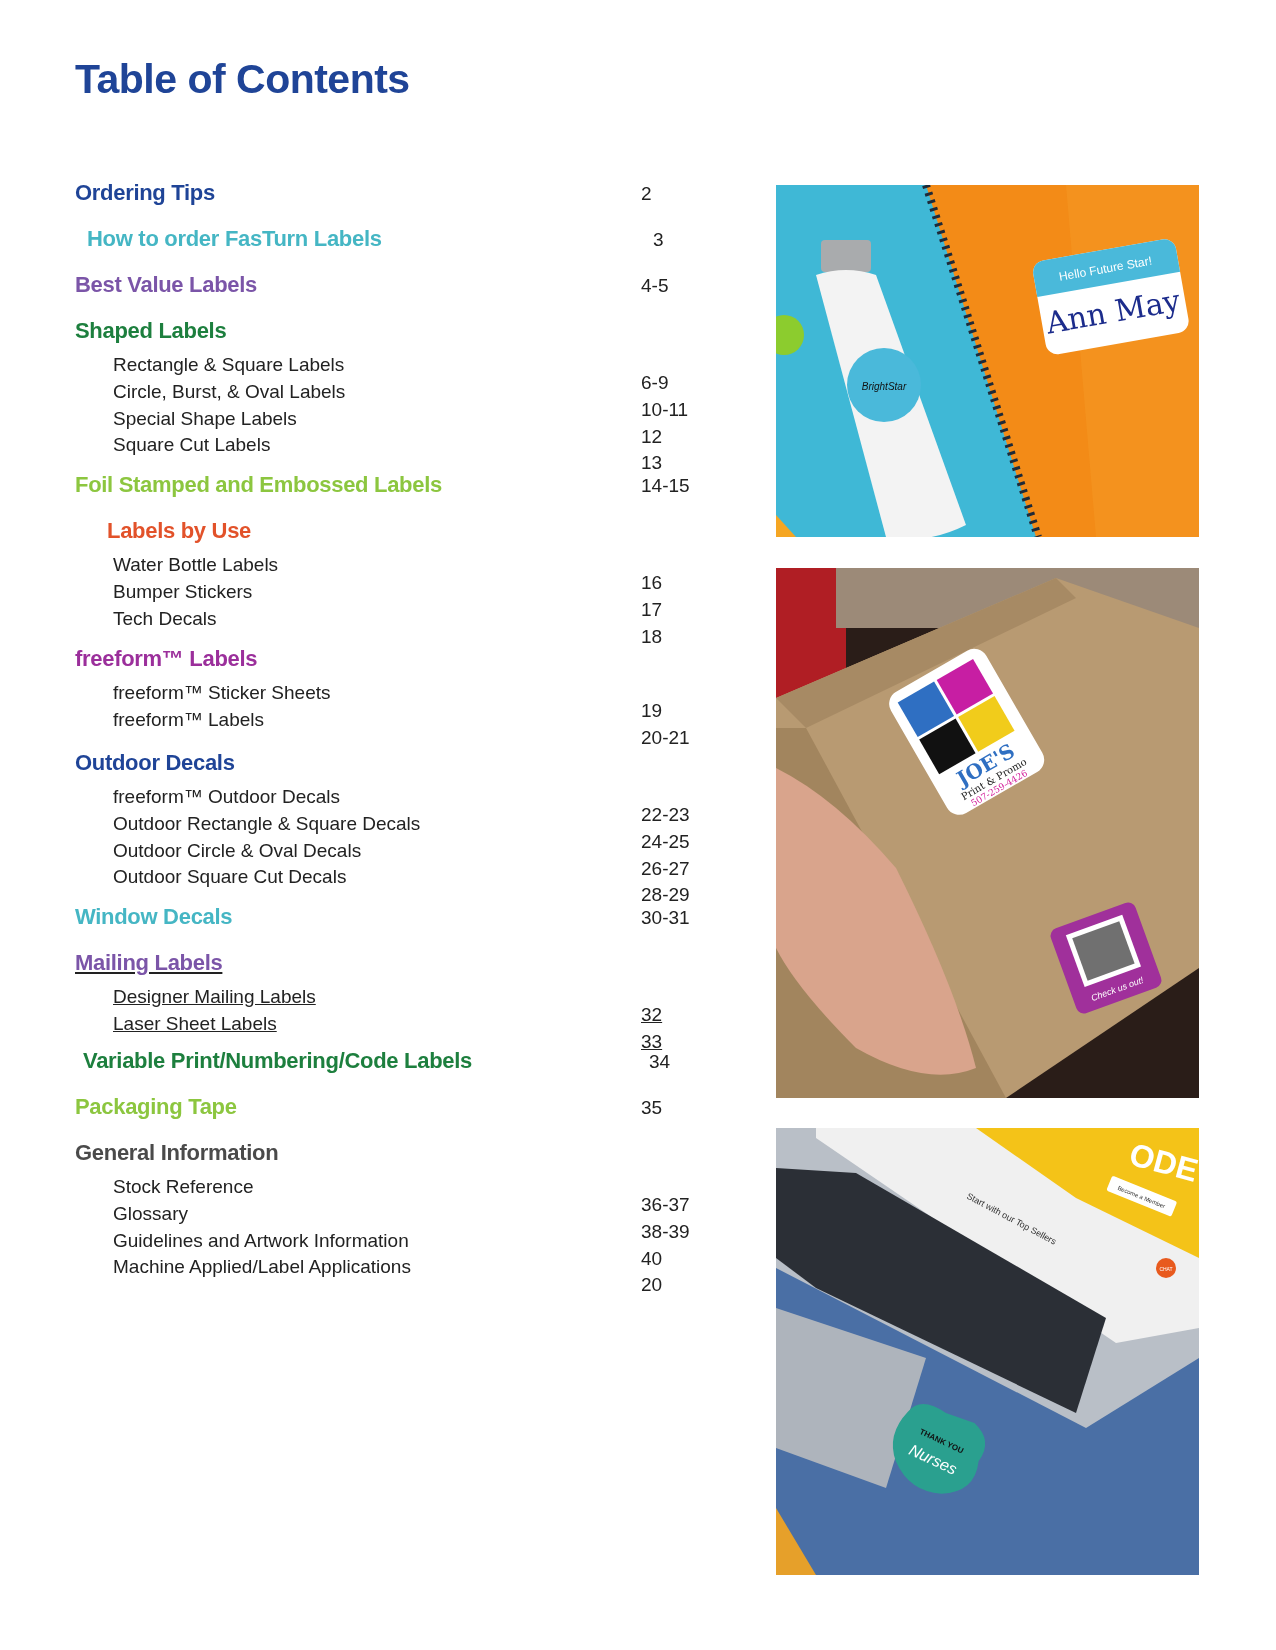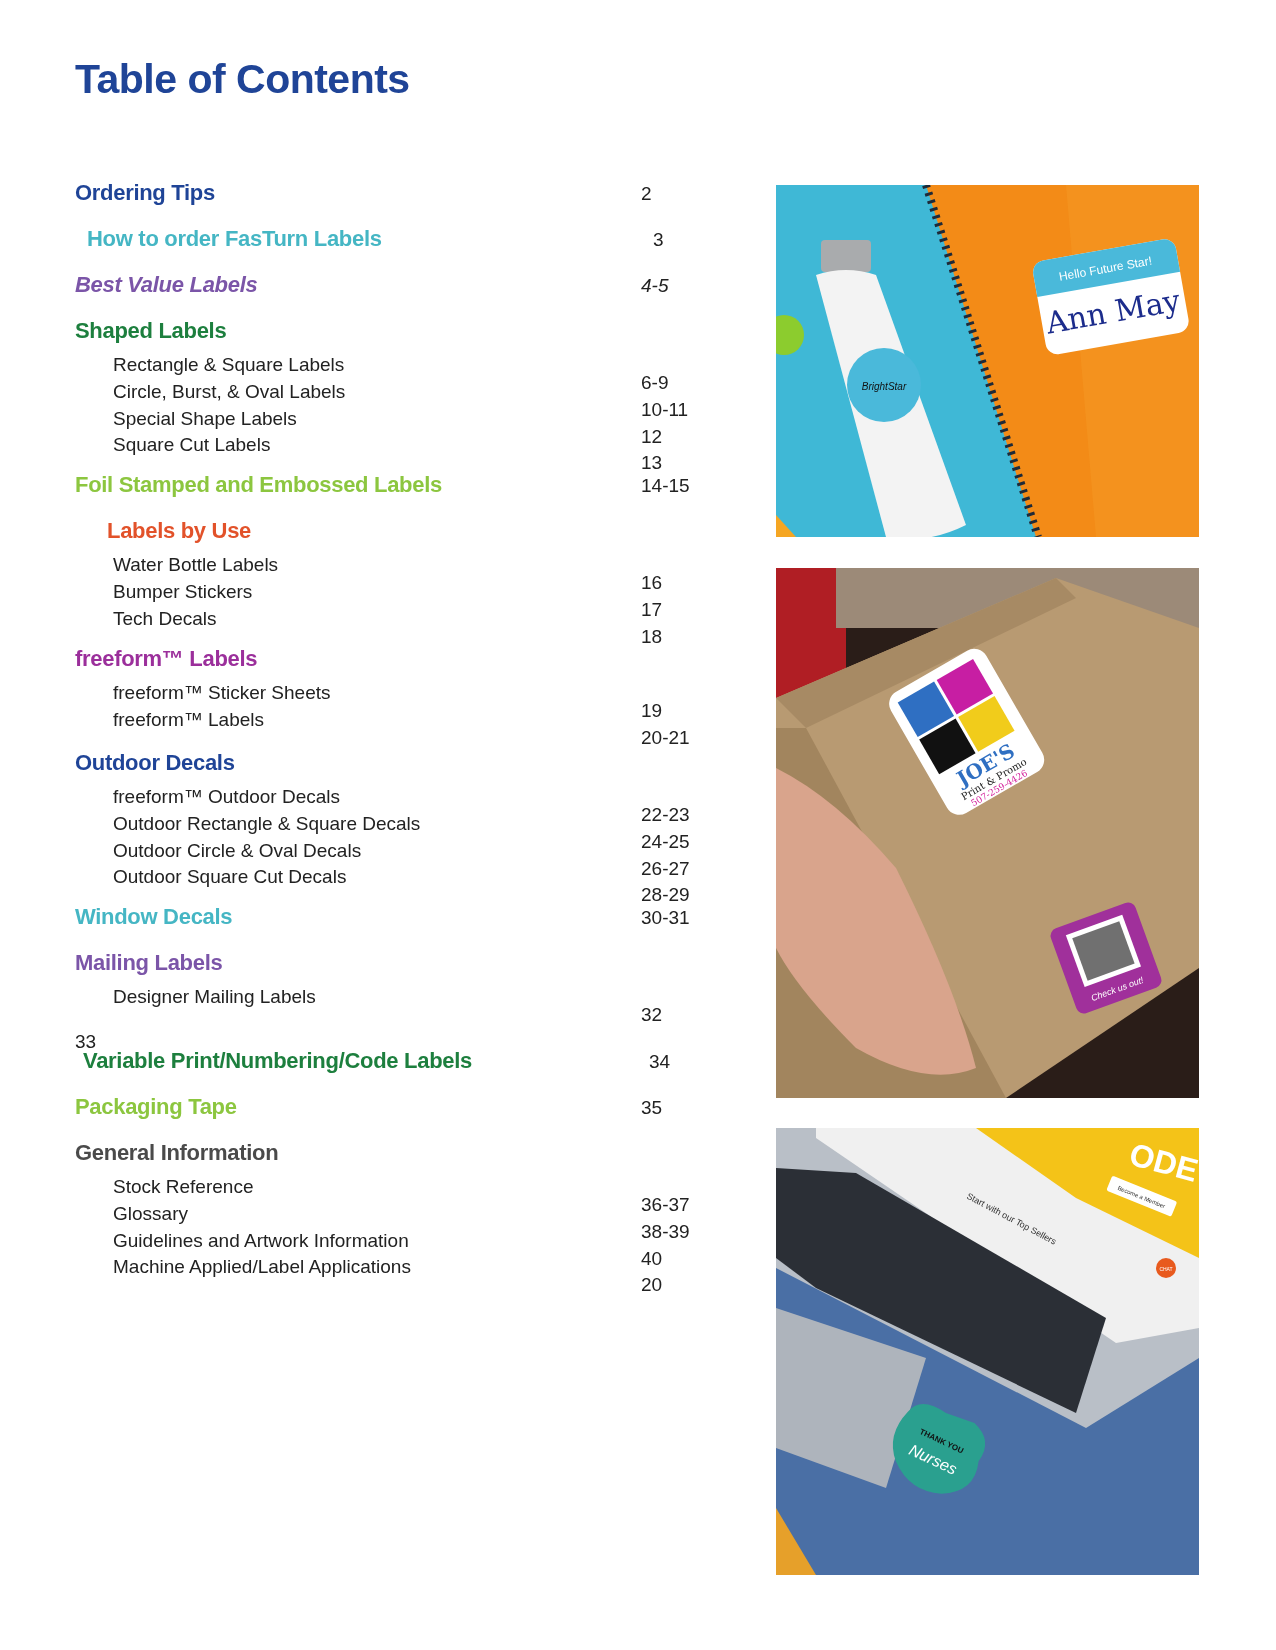--- a/index.html
+++ b/index.html
@@ -29,21 +29,21 @@
         <span class="sec-title" style="color: rgb(31, 68, 151);">Ordering Tips</span>
         <span class="pg">2</span>
       </div>
     </div>
     <div class="sec" style="position: absolute; top: 46px; left: 12px;">
       <div class="sec-head">
         <span class="sec-title" style="color: rgb(69, 182, 196);">How to order FasTurn Labels</span>
         <span class="pg">3</span>
       </div>
     </div>
-    <div class="sec" style="position: absolute; top: 92px; left: 0px; font-style: italic;">
+    <div class="sec" style="position: absolute; top: 92px; left: 0px;">
       <div class="sec-head">
         <span class="sec-title" style="color: rgb(123, 85, 168);">Best Value Labels</span>
         <span class="pg">4-5</span>
       </div>
     </div>
     <div class="sec" style="position: absolute; top: 138px; left: 0px;">
       <div class="sec-head">
         <span class="sec-title" style="color: rgb(29, 127, 62);">Shaped Labels</span>
         <span class="pg"></span>
       </div>
@@ -123,30 +123,31 @@
         <span class="sub-title">Outdoor Square Cut Decals</span>
         <span class="pg">28-29</span>
       </div>
     </div>
     <div class="sec" style="position: absolute; top: 724px; left: 0px;">
       <div class="sec-head">
         <span class="sec-title" style="color: rgb(69, 182, 196);">Window Decals</span>
         <span class="pg">30-31</span>
       </div>
     </div>
-    <div class="sec" style="position: absolute; top: 770px; left: 0px;">
+    <div class="sec" style="position: absolute; top: 770px; left: 0px; text-decoration: underline;">
       <div class="sec-head">
         <span class="sec-title" style="color: rgb(123, 85, 168);">Mailing Labels</span>
         <span class="pg"></span>
       </div>
       <div class="sub">
         <span class="sub-title">Designer Mailing Labels</span>
         <span class="pg">32</span>
       </div>
       <div class="sub">
+        <span class="sub-title">Laser Sheet Labels</span>
         <span class="pg">33</span>
       </div>
     </div>
     <div class="sec" style="position: absolute; top: 868px; left: 8px;">
       <div class="sec-head">
         <span class="sec-title" style="color: rgb(29, 127, 62);">Variable Print/Numbering/Code Labels</span>
         <span class="pg">34</span>
       </div>
     </div>
     <div class="sec" style="position: absolute; top: 914px; left: 0px;">

